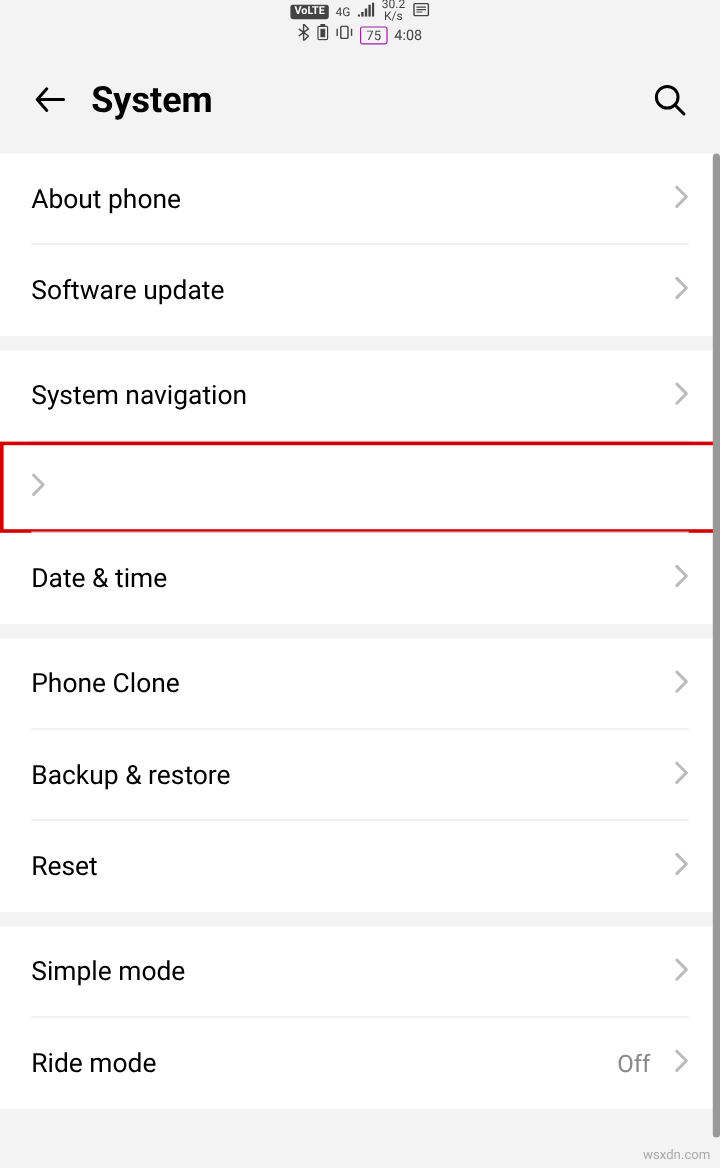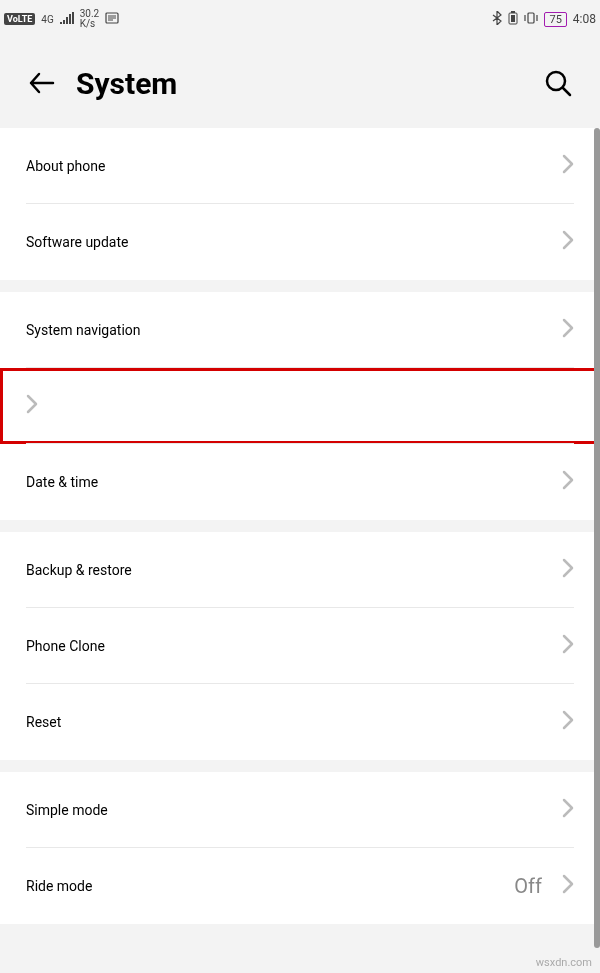--- a/index.html
+++ b/index.html
@@ -14,23 +14,24 @@
       background: #f3f3f3;
       position: relative;
       overflow: hidden;
     }
     .status-bar {
       height: 38px;
       background: #f3f3f3;
       display: flex;
       align-items: center;
       justify-content: space-between;
-      padding: 0 4px;
+      padding: 0 32px;
       font-size: 14px;
       color: #444;
+      flex-direction: column;
     }
     .status-left {
       display: flex;
       align-items: center;
       gap: 6px;
     }
     .status-right {
       display: flex;
       align-items: center;
       gap: 6px;
@@ -43,21 +44,21 @@
       padding: 1px 3px;
       border-radius: 2px;
     }
     .signal-text {
       font-size: 10px;
       font-weight: normal;
     }
     .net-speed {
       font-size: 10px;
       line-height: 1;
-      text-align: left;
+      text-align: center;
     }
     .battery-box {
       border: 1px solid #a21caf;
       padding: 0 4px;
       font-size: 11px;
       border-radius: 2px;
     }
     .status-time {
       font-size: 12px;
     }
@@ -109,21 +110,21 @@
     .list-item:not(:last-child)::after {
       content: '';
       position: absolute;
       bottom: 0;
       left: 26px;
       right: 26px;
       height: 1px;
       background: #e8e8e8;
     }
     .item-label {
-      font-size: 14px;
+      font-size: 22px;
       color: #000;
       flex: 1;
     }
     .item-value {
       font-size: 20px;
       color: #888;
       margin-right: 20px;
     }
     .chevron {
       color: #bbb;
@@ -243,27 +244,27 @@
       </div>
       <div class="list-item">
         <div class="item-label">Date &amp; time</div>
         <div class="chevron"><svg width="12" height="20" viewBox="0 0 12 20">
             <path d="M2 2l8 8-8 8" fill="none" stroke="#bbb" stroke-width="2.5" stroke-linecap="round" stroke-linejoin="round"></path>
           </svg></div>
       </div>
     </div>
     <div class="section">
       <div class="list-item">
+        <div class="item-label">Phone Clone</div>
+        <div class="chevron"><svg width="12" height="20" viewBox="0 0 12 20">
+            <path d="M2 2l8 8-8 8" fill="none" stroke="#bbb" stroke-width="2.5" stroke-linecap="round" stroke-linejoin="round"></path>
+          </svg></div>
+      </div>
+      <div class="list-item">
         <div class="item-label">Backup &amp; restore</div>
-        <div class="chevron"><svg width="12" height="20" viewBox="0 0 12 20">
-            <path d="M2 2l8 8-8 8" fill="none" stroke="#bbb" stroke-width="2.5" stroke-linecap="round" stroke-linejoin="round"></path>
-          </svg></div>
-      </div>
-      <div class="list-item">
-        <div class="item-label">Phone Clone</div>
         <div class="chevron"><svg width="12" height="20" viewBox="0 0 12 20">
             <path d="M2 2l8 8-8 8" fill="none" stroke="#bbb" stroke-width="2.5" stroke-linecap="round" stroke-linejoin="round"></path>
           </svg></div>
       </div>
       <div class="list-item">
         <div class="item-label">Reset</div>
         <div class="chevron"><svg width="12" height="20" viewBox="0 0 12 20">
             <path d="M2 2l8 8-8 8" fill="none" stroke="#bbb" stroke-width="2.5" stroke-linecap="round" stroke-linejoin="round"></path>
           </svg></div>
       </div>

